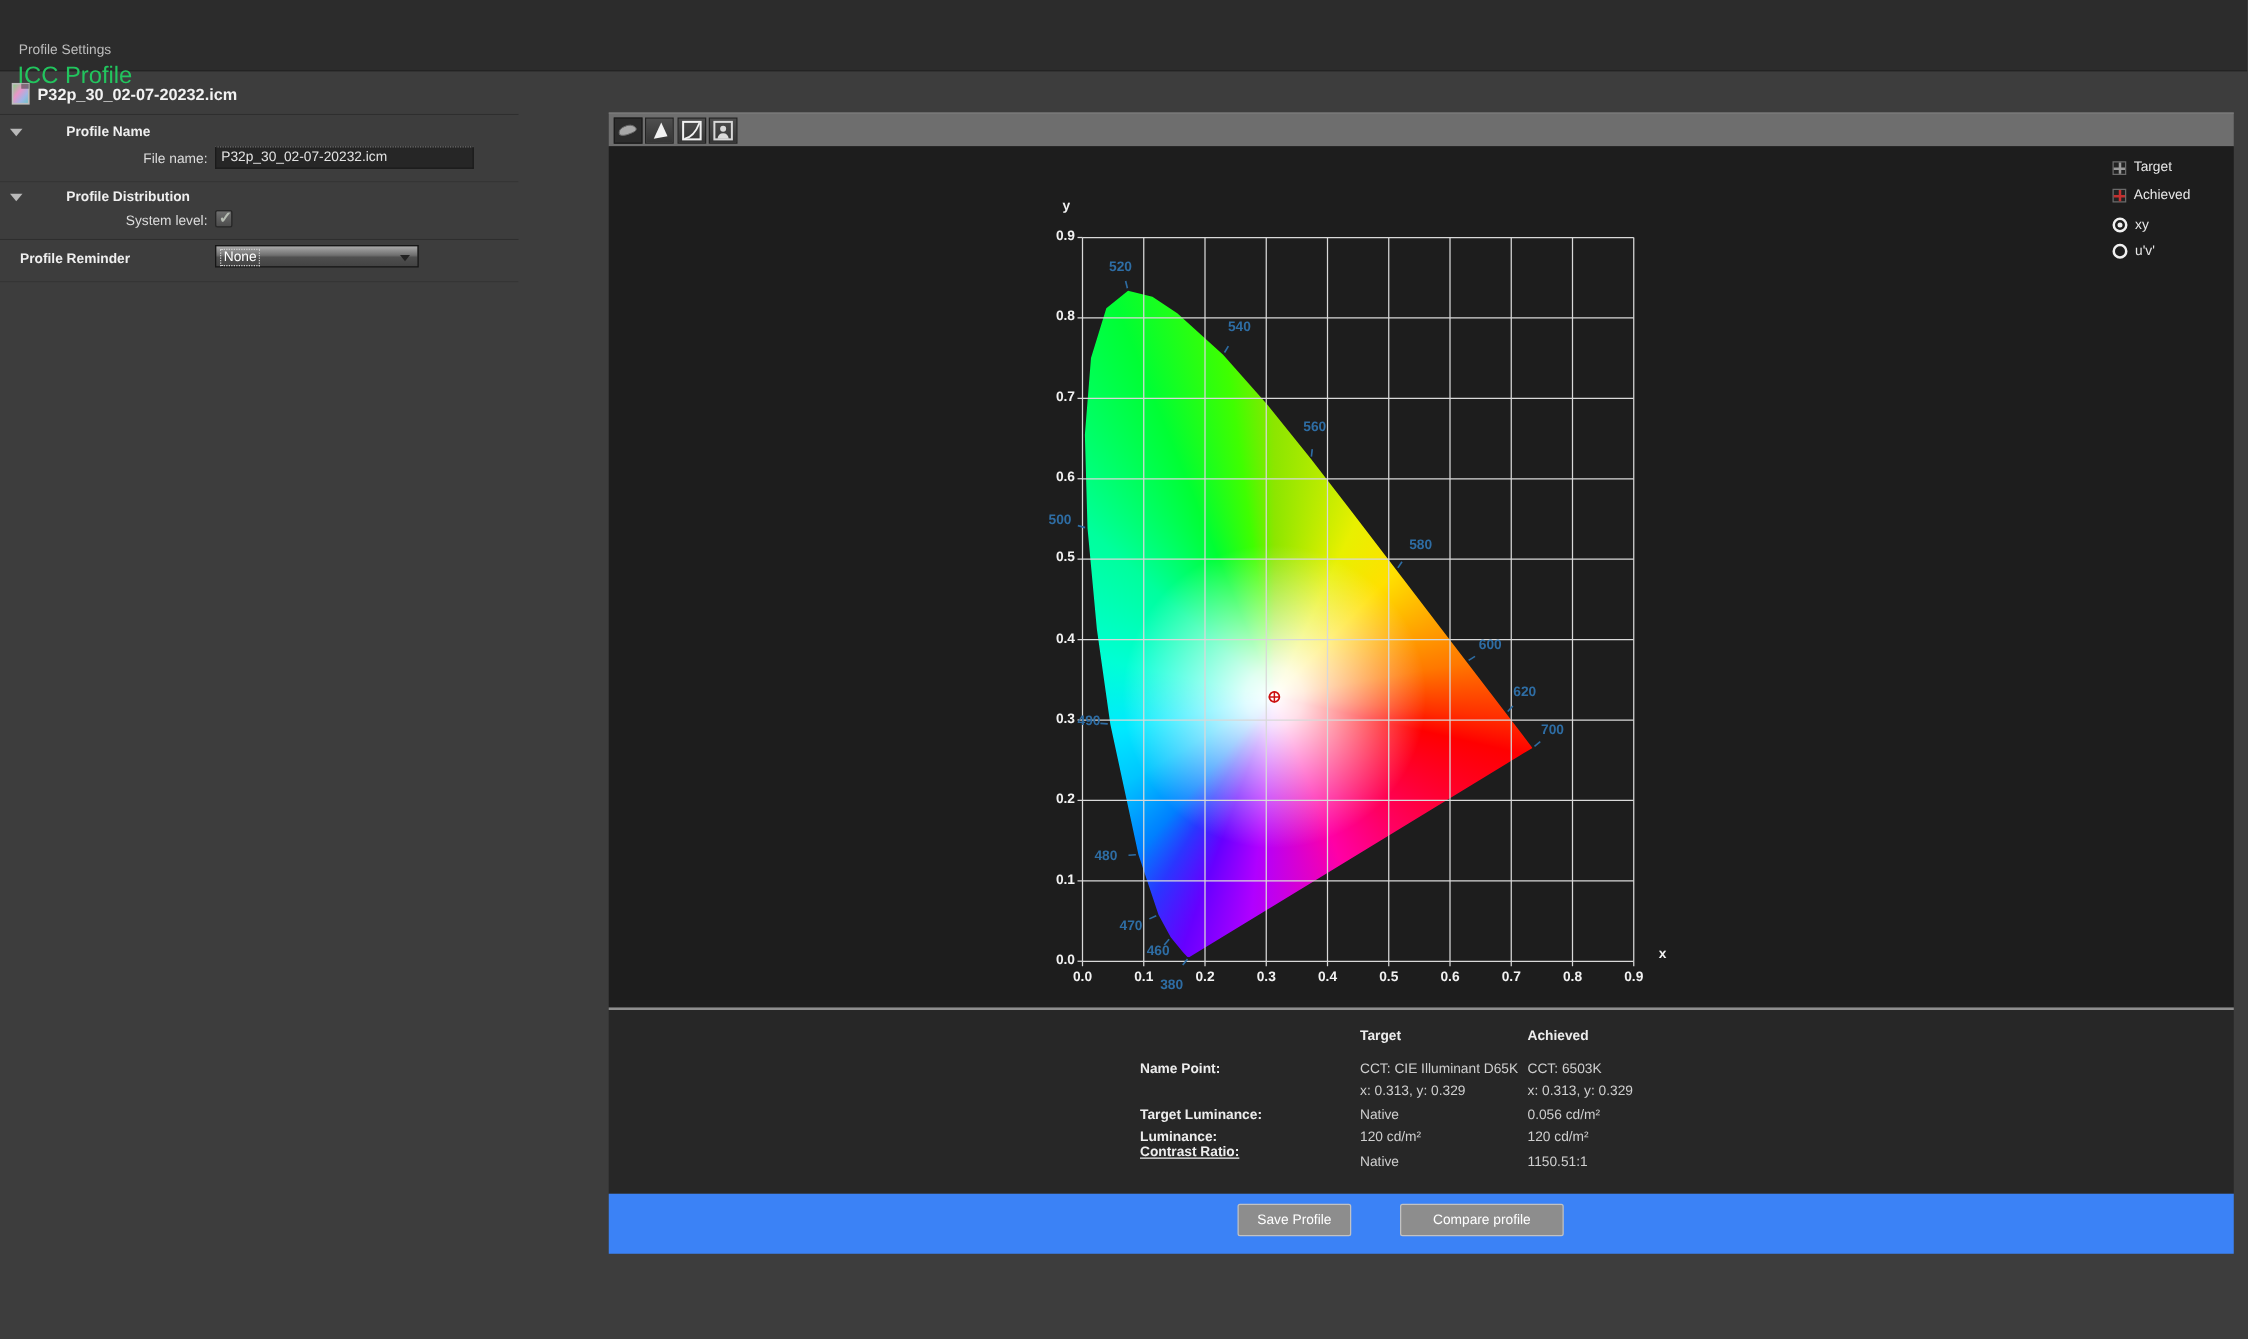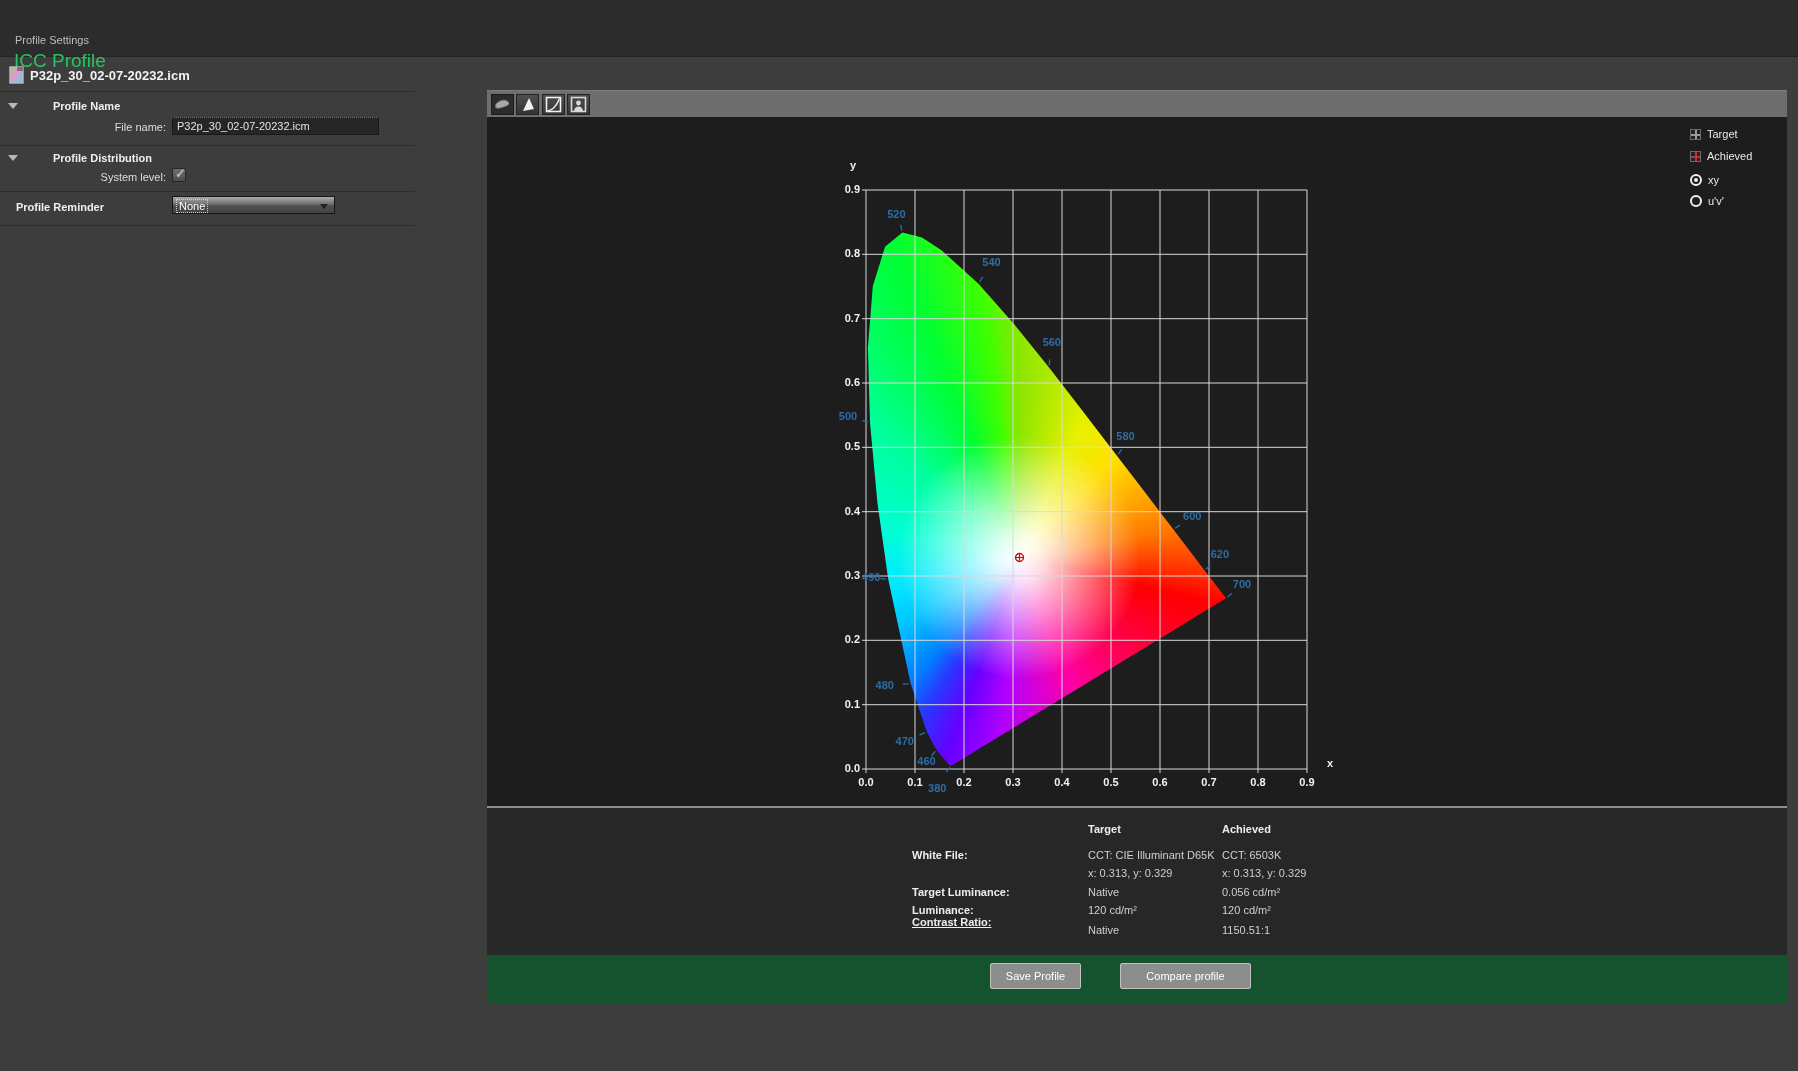--- a/index.html
+++ b/index.html
@@ -33,21 +33,21 @@
 
   
   .right-panel{position:absolute;left:487px;top:90px;width:1300px;height:913px;}
   .toolbar{position:absolute;left:0;top:0;width:1300px;height:27px;background:#6e6e6e;border-top:1px solid #7c7c7c;}
   .tb-btn{position:absolute;top:3px;width:23px;height:21px;border:1px solid #232323;
     background:linear-gradient(#4e4e4e,#353535);display:flex;align-items:center;justify-content:center;}
   .tb-btn.pressed{background:#2c2c2c;border-color:#1b1b1b;}
   .chart-area{position:absolute;left:0;top:27px;width:1300px;height:689px;background:#1d1d1d;}
   .panel-sep{position:absolute;left:0;top:716px;width:1300px;height:2px;background:#8e8e8e;}
   .table-area{position:absolute;left:0;top:718px;width:1300px;height:147px;background:#272727;}
-  .footer-bar{position:absolute;left:0;top:865px;width:1300px;height:48px;background:#14532d;}
+  .footer-bar{position:absolute;left:0;top:865px;width:1300px;height:48px;background:#3b82f6;}
   .action-btn{position:absolute;top:8px;height:26px;background:#8d8d8d;border:1px solid #c2c2c2;border-radius:2px;
     color:#fff;font-size:11px;text-align:center;line-height:24px;cursor:default;}
 
   
   .plot{position:absolute;left:379px;top:73px;width:441px;height:579px;}
   .horseshoe{position:absolute;left:0;top:0;width:100%;height:100%;
     background:
       radial-gradient(circle at 34.78% 63.44%, #ffffff 0%, rgba(255,255,255,0.88) 5%, rgba(255,255,255,0) 26%),
       conic-gradient(from 0deg at 34.78% 63.44%,
         #8ce600 0deg,#e8f000 25deg,#ffe000 44deg,#ff7800 80deg,#ff3000 95deg,#ff0000 103deg,
@@ -243,21 +243,21 @@
           <div class="tick-label y-tick" style="left: -46px; top: -7px;">0.9</div>
           <div class="wl-label" style="color: rgb(46, 109, 164); left: 54.309px; top: 592px;">380</div>
           <div class="wl-label" style="color: rgb(46, 109, 164); left: 43.56px; top: 564.893px;">460</div>
           <div class="wl-label" style="color: rgb(46, 109, 164); left: 21.809px; top: 544.815px; text-align: center;">470</div>
           <div class="wl-label" style="color: rgb(46, 109, 164); left: 1.737px; top: 488.63px;">480</div>
           <div class="wl-label" style="color: rgb(46, 109, 164); left: -11.754px; top: 381.217px;">490</div>
           <div class="wl-label" style="color: rgb(46, 109, 164); left: -34.982px; top: 219.629px;">500</div>
           <div class="wl-label" style="color: rgb(46, 109, 164); left: 13.407px; top: 18px;">520</div>
           <div class="wl-label" style="color: rgb(46, 109, 164); left: 108.504px; top: 65.7337px;">540</div>
           <div class="wl-label" style="color: rgb(46, 109, 164); left: 168.819px; top: 146.238px;">560</div>
-          <div class="wl-label" style="color: rgb(46, 109, 164); left: 236px; top: 239.954px; padding-left: 13px;">580</div>
+          <div class="wl-label" style="color: rgb(46, 109, 164); left: 247px; top: 239.954px; padding-left: 13px;">580</div>
           <div class="wl-label" style="color: rgb(46, 109, 164); left: 309.23px; top: 320.358px;">600</div>
           <div class="wl-label" style="color: rgb(46, 109, 164); left: 336.835px; top: 357.66px;">620</div>
           <div class="wl-label" style="color: rgb(46, 109, 164); left: 359.003px; top: 388.324px;">700</div>
         </div>
 
       <div class="legend">
         <div class="legend-row" style="top:6px">
           <span class="plus-box">
               <i class="h"></i>
               <i class="v"></i>
@@ -280,21 +280,21 @@
           <span class="legend-label">u'v'</span>
         </div>
       </div>
     </div>
 
     <div class="panel-sep"></div>
 
     <div class="table-area" id="results-table">
         <div class="rt-cell rt-head" style="left: 601px; top: 15px;">Target</div>
         <div class="rt-cell rt-head" style="left: 735px; top: 15px;">Achieved</div>
-        <div class="rt-cell rt-label" style="left: 425px; top: 41px;">White File:</div>
+        <div class="rt-cell rt-label" style="left: 425px; top: 41px;">Name Point:</div>
         <div class="rt-cell " style="left: 601px; top: 41px;">CCT: CIE Illuminant D65K</div>
         <div class="rt-cell " style="left: 735px; top: 41px;">CCT: 6503K</div>
         <div class="rt-cell " style="left: 601px; top: 59px;">x: 0.313, y: 0.329</div>
         <div class="rt-cell " style="left: 735px; top: 59px;">x: 0.313, y: 0.329</div>
         <div class="rt-cell rt-label" style="left: 425px; top: 78px;">Target Luminance:</div>
         <div class="rt-cell " style="left: 601px; top: 78px;">Native</div>
         <div class="rt-cell " style="left: 735px; top: 78px;">0.056 cd/m²</div>
         <div class="rt-cell rt-label" style="left: 425px; top: 96px;">Luminance:</div>
         <div class="rt-cell " style="left: 601px; top: 96px;">120 cd/m²</div>
         <div class="rt-cell " style="left: 735px; top: 96px;">120 cd/m²</div>

